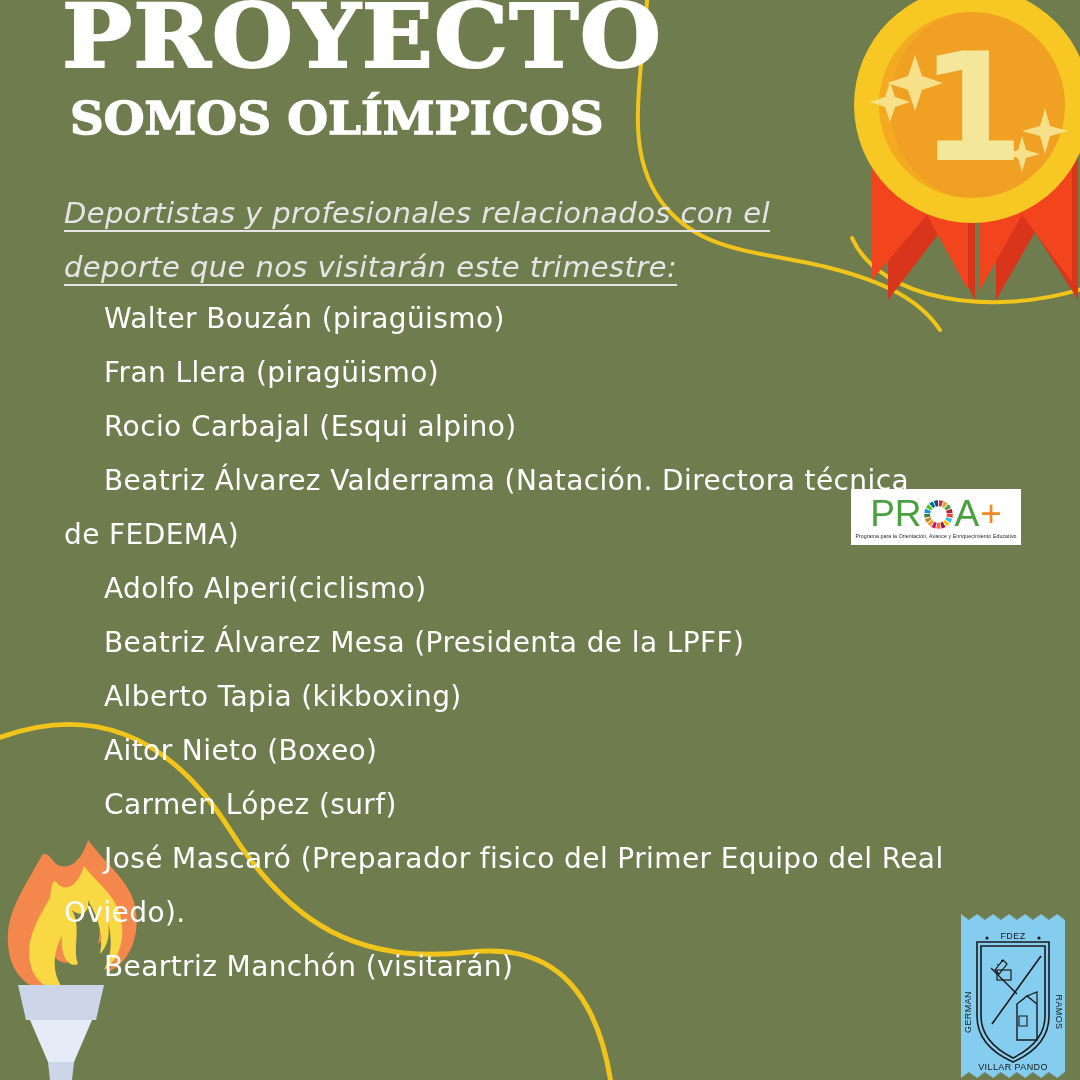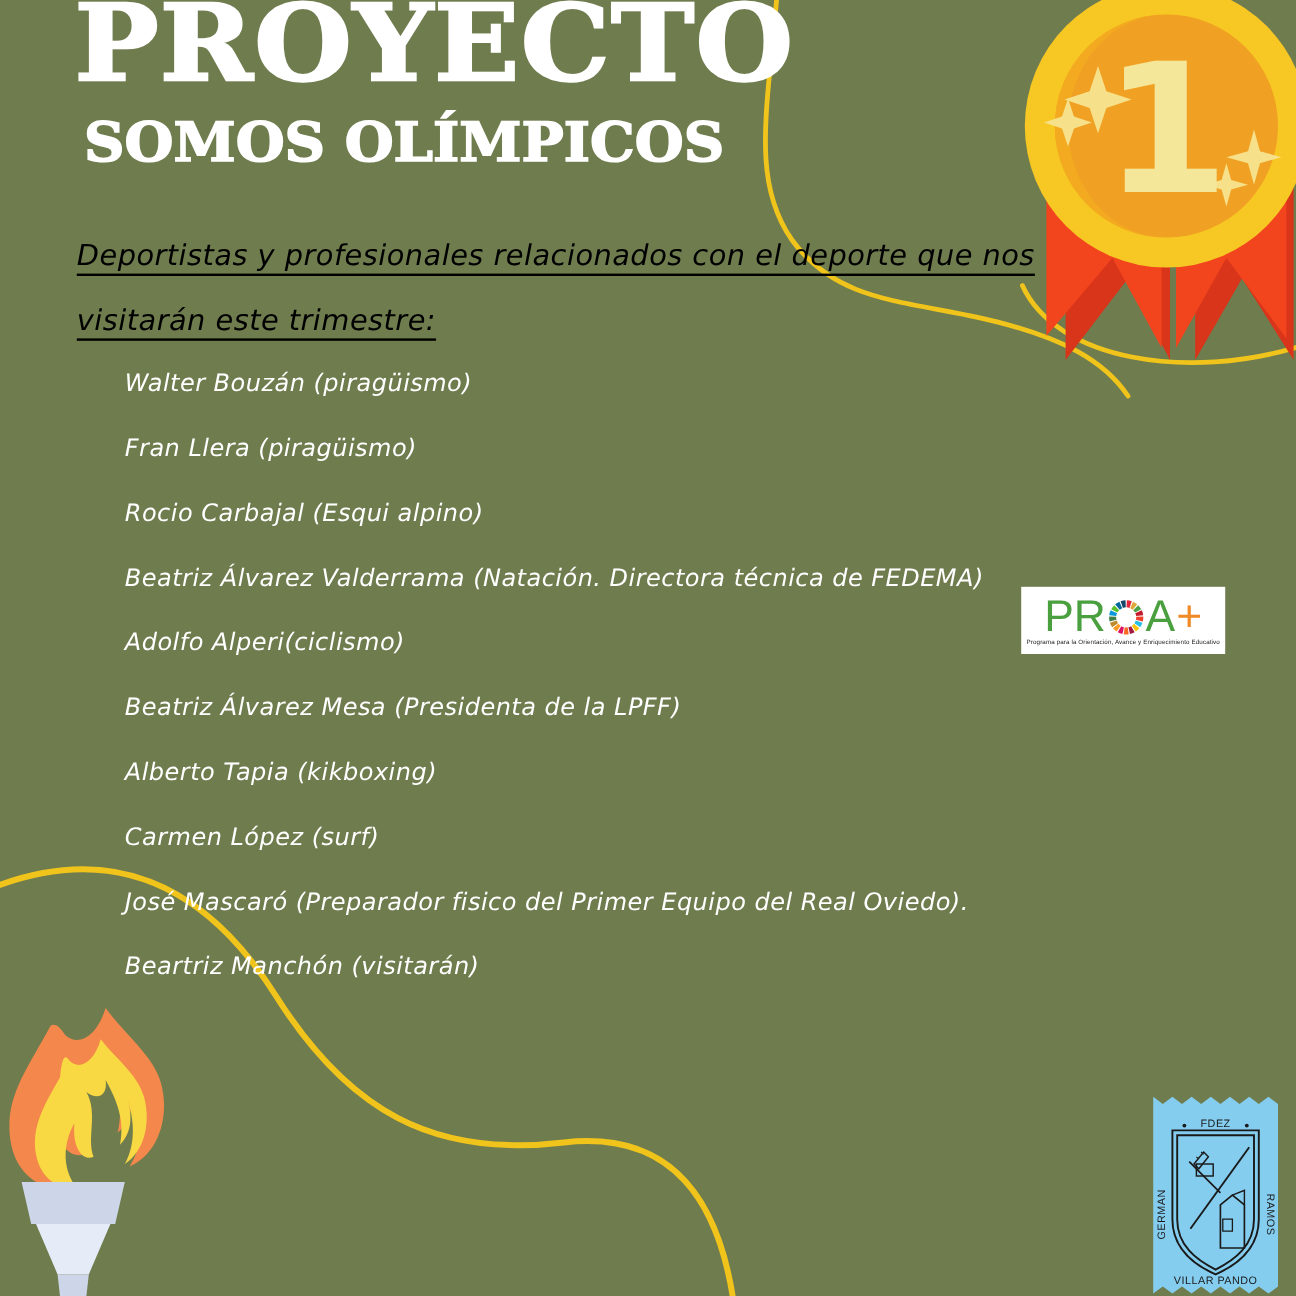--- a/index.html
+++ b/index.html
@@ -60,24 +60,24 @@
     transform-origin: left center;
   }
 
   
   .intro {
     position: absolute;
     left: 64px;
     top: 186px;
     width: 800px;
     z-index: 6;
-    color: #000000;
+    color: #e5e5e5;
     font-family: "DejaVu Sans", sans-serif;
     font-style: italic;
-    font-size: 24px;
+    font-size: 29px;
     line-height: 54px;
     letter-spacing: 0.4px;
     text-decoration: underline;
     text-underline-offset: 7px;
     text-decoration-thickness: 1.6px;
   }
 
   
   .names {
     position: absolute;
@@ -85,22 +85,21 @@
     top: 292px;
     width: 880px;
     z-index: 6;
     margin: 0;
     padding: 0;
     list-style: none;
   }
   .name-item {
     color: #ffffff;
     font-family: "DejaVu Sans", sans-serif;
-    font-style: italic;
-    font-size: 20px;
+    font-size: 28px;
     line-height: 54px;
     letter-spacing: 0.4px;
     text-indent: 40px;
     margin: 0;
     white-space: normal;
   }
   .name-item.wrap { text-indent: 40px; }
 
   
   .proa-logo {
@@ -219,20 +218,21 @@
   <div class="intro">Deportistas y profesionales relacionados con el deporte que nos visitarán este trimestre:</div>
 
   <ul class="names">
     <li class="name-item">Walter Bouzán (piragüismo)</li>
     <li class="name-item">Fran Llera (piragüismo)</li>
     <li class="name-item">Rocio Carbajal (Esqui alpino)</li>
     <li class="name-item wrap">Beatriz Álvarez Valderrama (Natación. Directora técnica de FEDEMA)</li>
     <li class="name-item">Adolfo Alperi(ciclismo)</li>
     <li class="name-item">Beatriz Álvarez Mesa (Presidenta de la LPFF)</li>
     <li class="name-item">Alberto Tapia (kikboxing)</li>
+    <li class="name-item">Aitor Nieto (Boxeo)</li>
     <li class="name-item">Carmen López (surf)</li>
     <li class="name-item wrap">José Mascaró (Preparador fisico del Primer Equipo del Real Oviedo).</li>
     <li class="name-item">Beartriz Manchón (visitarán)</li>
   </ul>
 
   <div class="proa-logo">
     <div class="proa-word">
       <span class="proa-letter">PR</span>
       <svg class="sdg-wheel" viewBox="0 0 100 100">
         <g id="sdg-ring">

